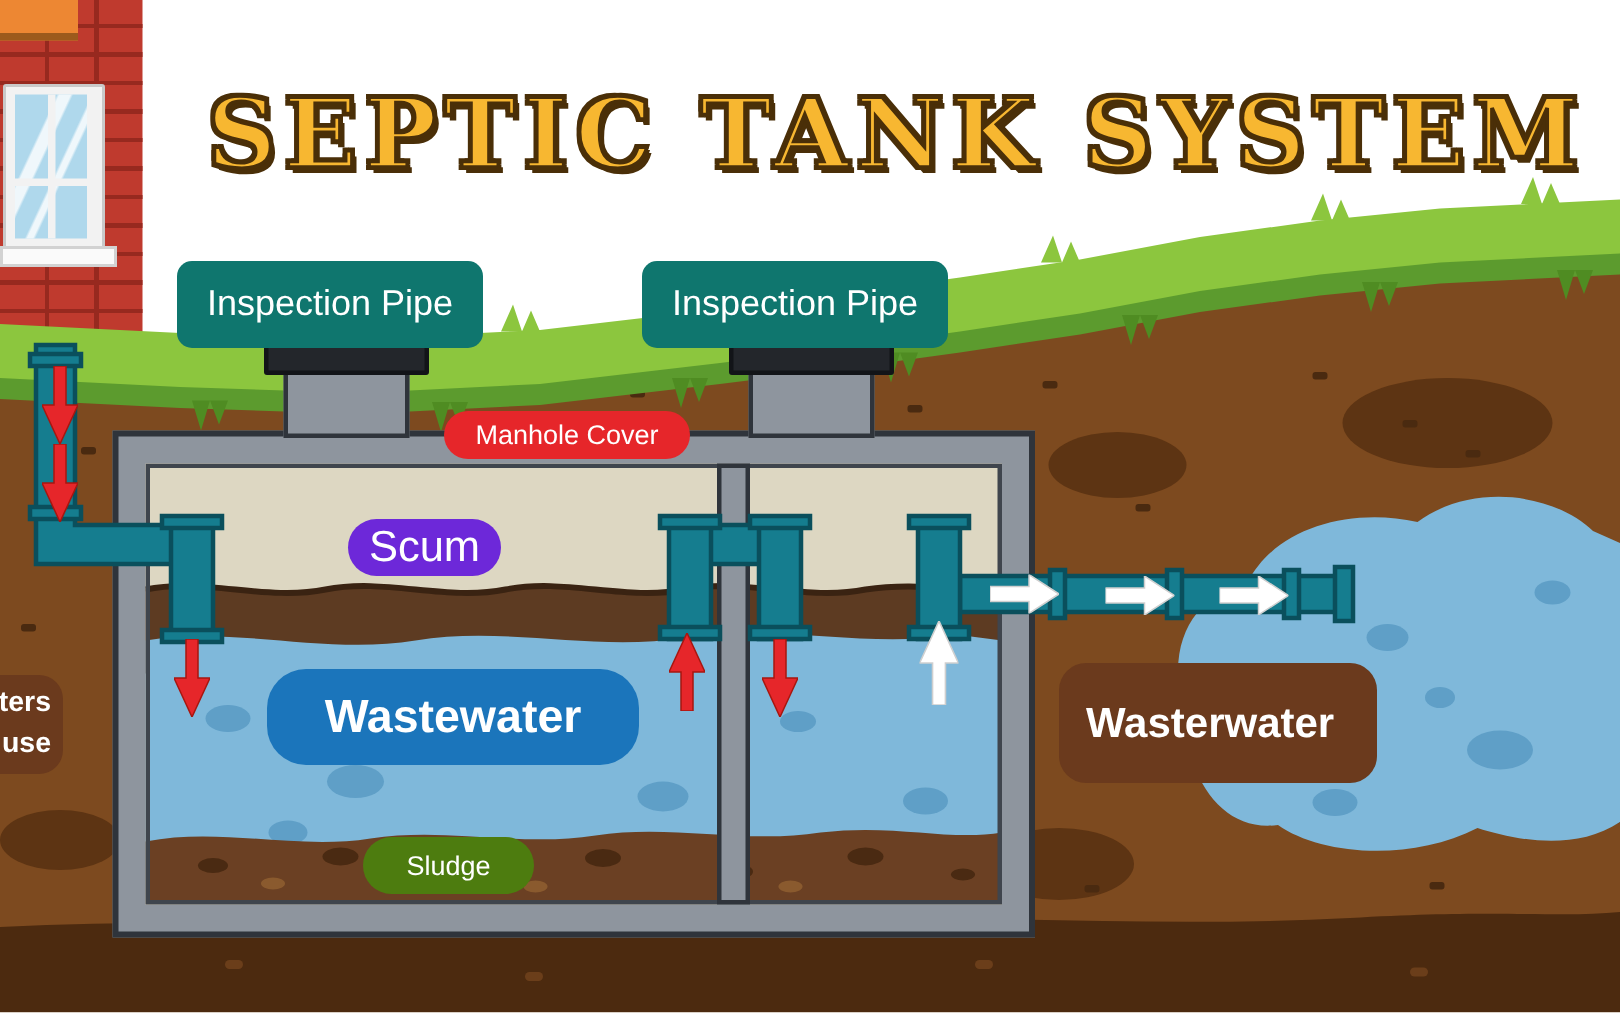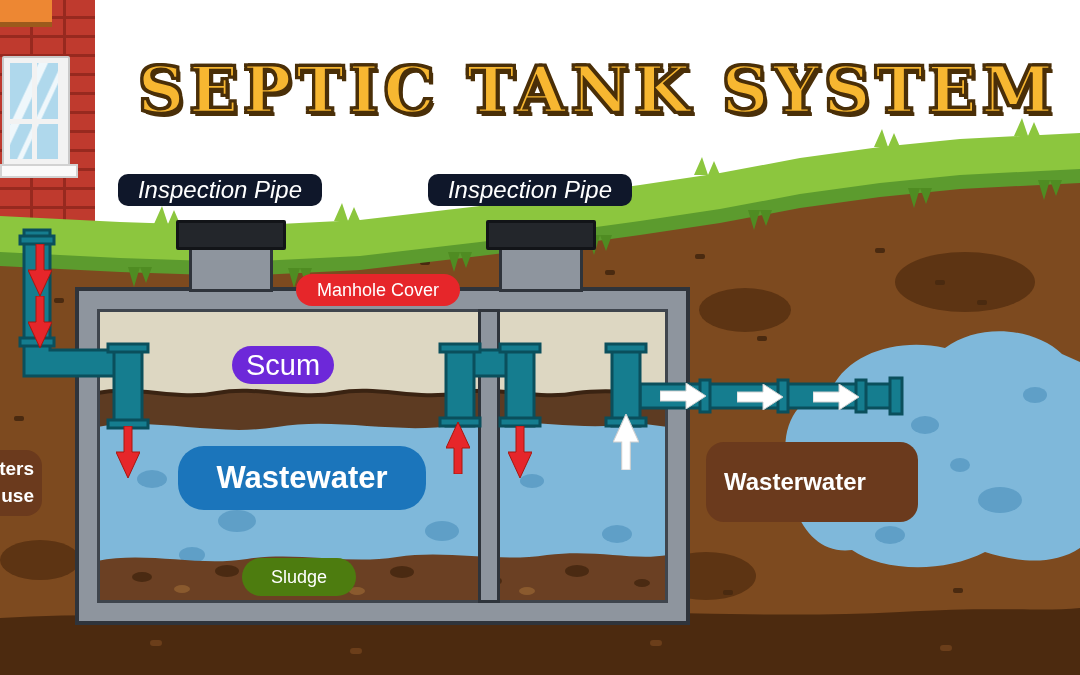--- a/index.html
+++ b/index.html
@@ -37,28 +37,28 @@
   #tank-contents{left:97px;top:309px;z-index:8;}
   #divider-wall{left:478px;top:309px;width:22px;height:294px;background:#8E959E;border:3px solid #2F343B;box-sizing:border-box;z-index:9;}
   .riser-body{top:244px;width:84px;height:48px;background:#8E959E;border:3px solid #2F343B;box-sizing:border-box;z-index:10;}
   .riser-cap{top:220px;width:110px;height:30px;background:#23262B;border:3px solid #121418;box-sizing:border-box;border-radius:2px;z-index:11;}
 
   #pipes-layer{left:0;top:0;z-index:12;pointer-events:none;}
   .arrow{z-index:14;pointer-events:none;}
 
   
   .badge{display:flex;align-items:center;justify-content:center;color:#fff;z-index:20;}
-  .badge-inspection{width:204px;height:32px;border-radius:10px;background:#0f172a;font-size:24px;font-style:italic;}
+  .badge-inspection{width:204px;height:58px;border-radius:10px;background:#0f766e;font-size:24px;}
   #badge-manhole{left:296px;top:274px;width:164px;height:32px;border-radius:16px;background:#E6262A;font-size:18px;}
   #badge-scum{left:232px;top:346px;width:102px;height:38px;border-radius:19px;background:#6d28d9;font-size:29px;}
   #badge-wastewater{left:178px;top:446px;width:248px;height:64px;border-radius:26px;background:#1B75BB;font-size:31px;font-weight:bold;}
   #badge-sludge{left:242px;top:558px;width:114px;height:38px;border-radius:19px;background:#4d7c0f;font-size:18px;}
   #badge-drainfield{left:706px;top:442px;width:212px;height:80px;border-radius:18px;background:#6B3A1D;
     flex-direction:column;align-items:flex-start;justify-content:center;padding-left:18px;box-sizing:border-box;
-    font-size:24px;font-weight:bold;line-height:1.4;}
+    font-size:28px;font-weight:bold;line-height:1.4;}
   #badge-house-inlet{left:-120px;top:450px;width:162px;height:66px;border-radius:16px;background:#6B3A1D;
     flex-direction:column;align-items:flex-end;justify-content:center;padding-right:8px;box-sizing:border-box;
     font-size:19px;font-weight:bold;line-height:1.4;}
 </style>
 </head>
 <body>
 
 <div id="stage">
 
   <div id="house" class="abs">

